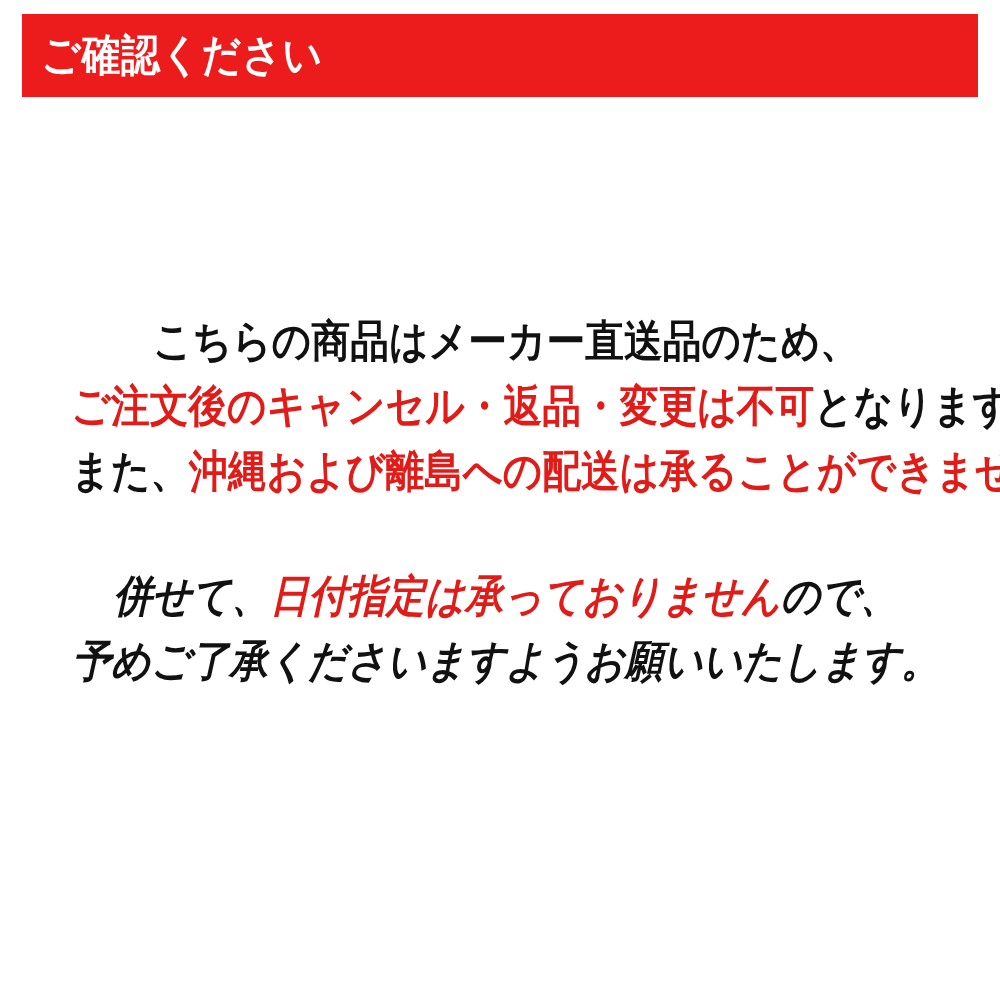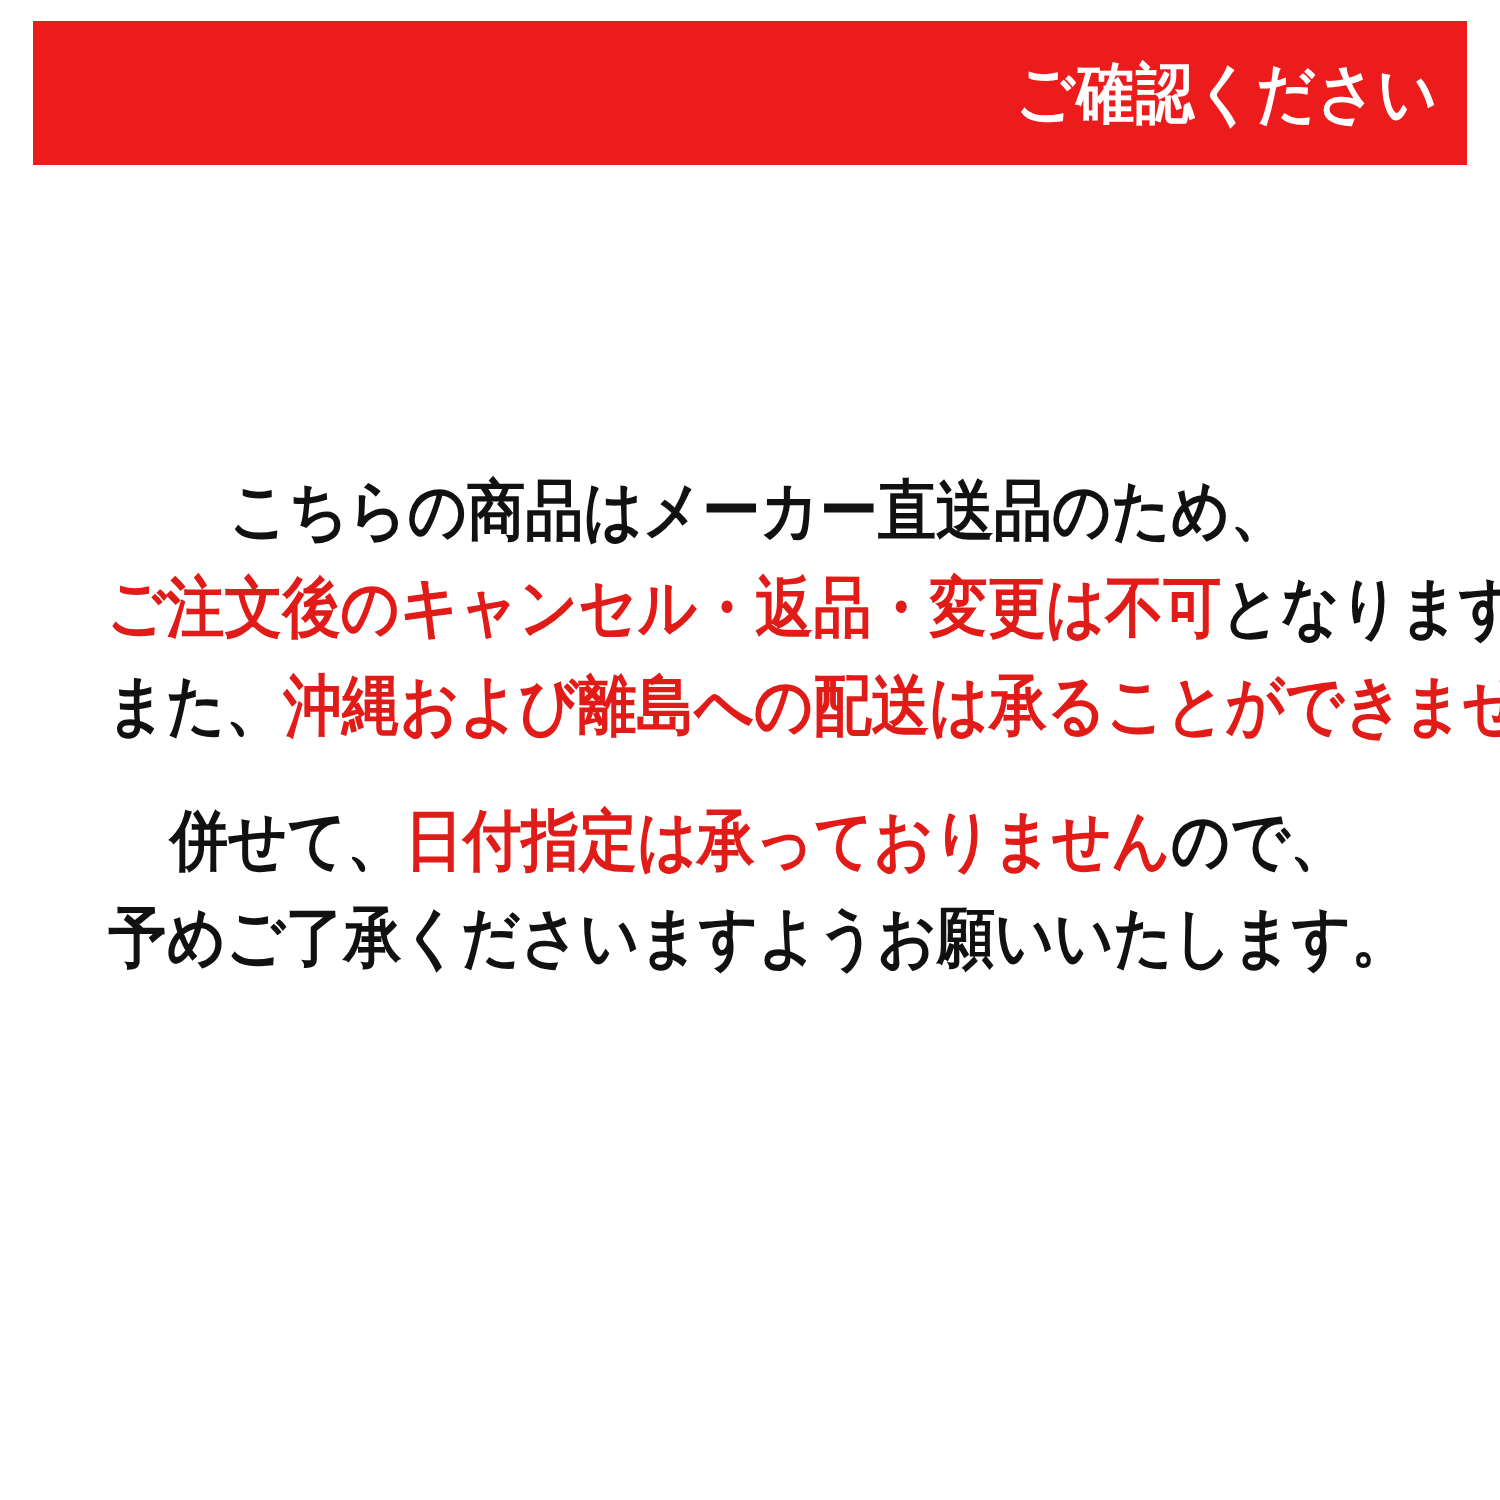--- a/index.html
+++ b/index.html
@@ -21,43 +21,44 @@
     position: relative;
     width: 1000px;
     height: 1000px;
     background: var(--page-bg);
   }
   .banner {
     position: absolute;
     top: 14px;
     left: 22px;
     right: 22px;
-    height: 96px;
+    height: 83px;
     background: var(--banner-bg);
     display: flex;
     align-items: center;
-    justify-content: flex-end;
+    justify-content: flex-start;
   }
   .banner-title {
     color: var(--banner-text);
     font-size: 44px;
     font-weight: bold;
     white-space: nowrap;
     letter-spacing: 1px;
     transform: scaleX(0.88);
     transform-origin: 50% 50%;
   }
   .notice-body {
     position: absolute;
     top: 308px;
     left: 12px;
     right: 0;
   }
   .para + .para {
-    margin-top: 25px;
+    margin-top: 60px;
+    font-style: italic;
   }
   .line {
     text-align: center;
     font-size: 44px;
     font-weight: bold;
     line-height: 65px;
     white-space: nowrap;
     color: var(--black-text);
     transform: scaleX(0.88);
     transform-origin: 50% 50%;

